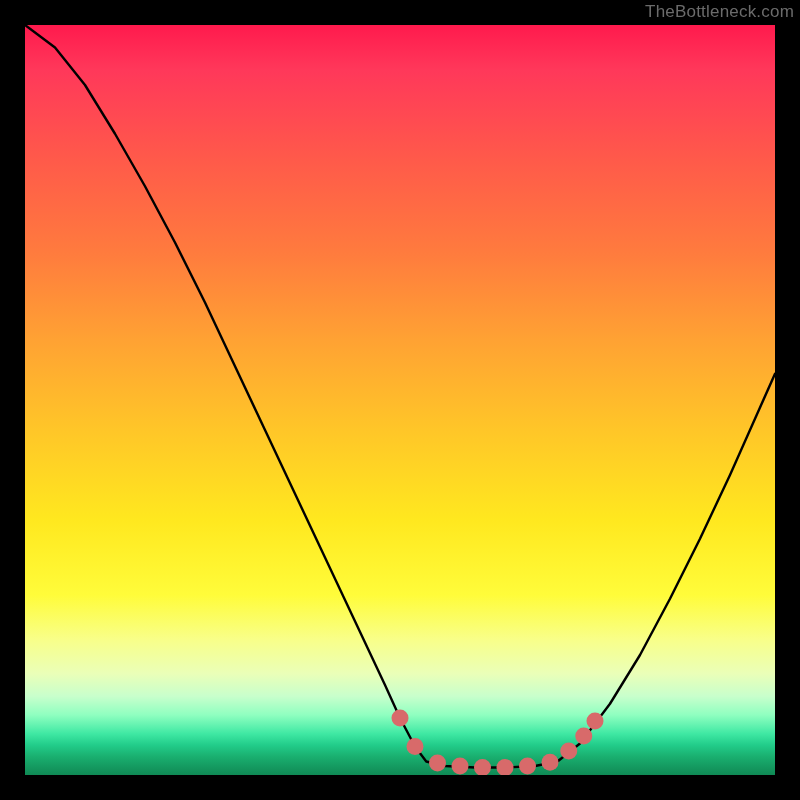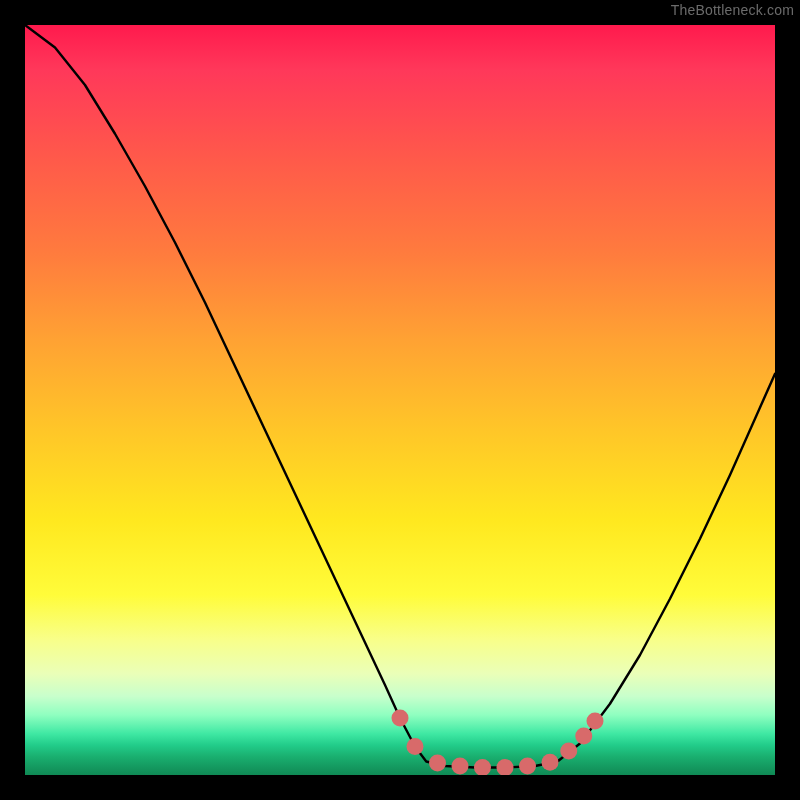--- a/index.html
+++ b/index.html
@@ -53,21 +53,21 @@
     position: absolute;
     left: 0; top: 0;
     width: 750px;
     height: 750px;
   }
   .watermark {
     position: absolute;
     top: 2px;
     right: 6px;
     color: #6b6b6b;
-    font-size: 14px;
+    font-size: 17px;
     font-weight: 500;
     letter-spacing: 0.2px;
     white-space: nowrap;
   }
 </style>
 </head>
 <body>
 
 <div class="stage">
   <div class="plot">

